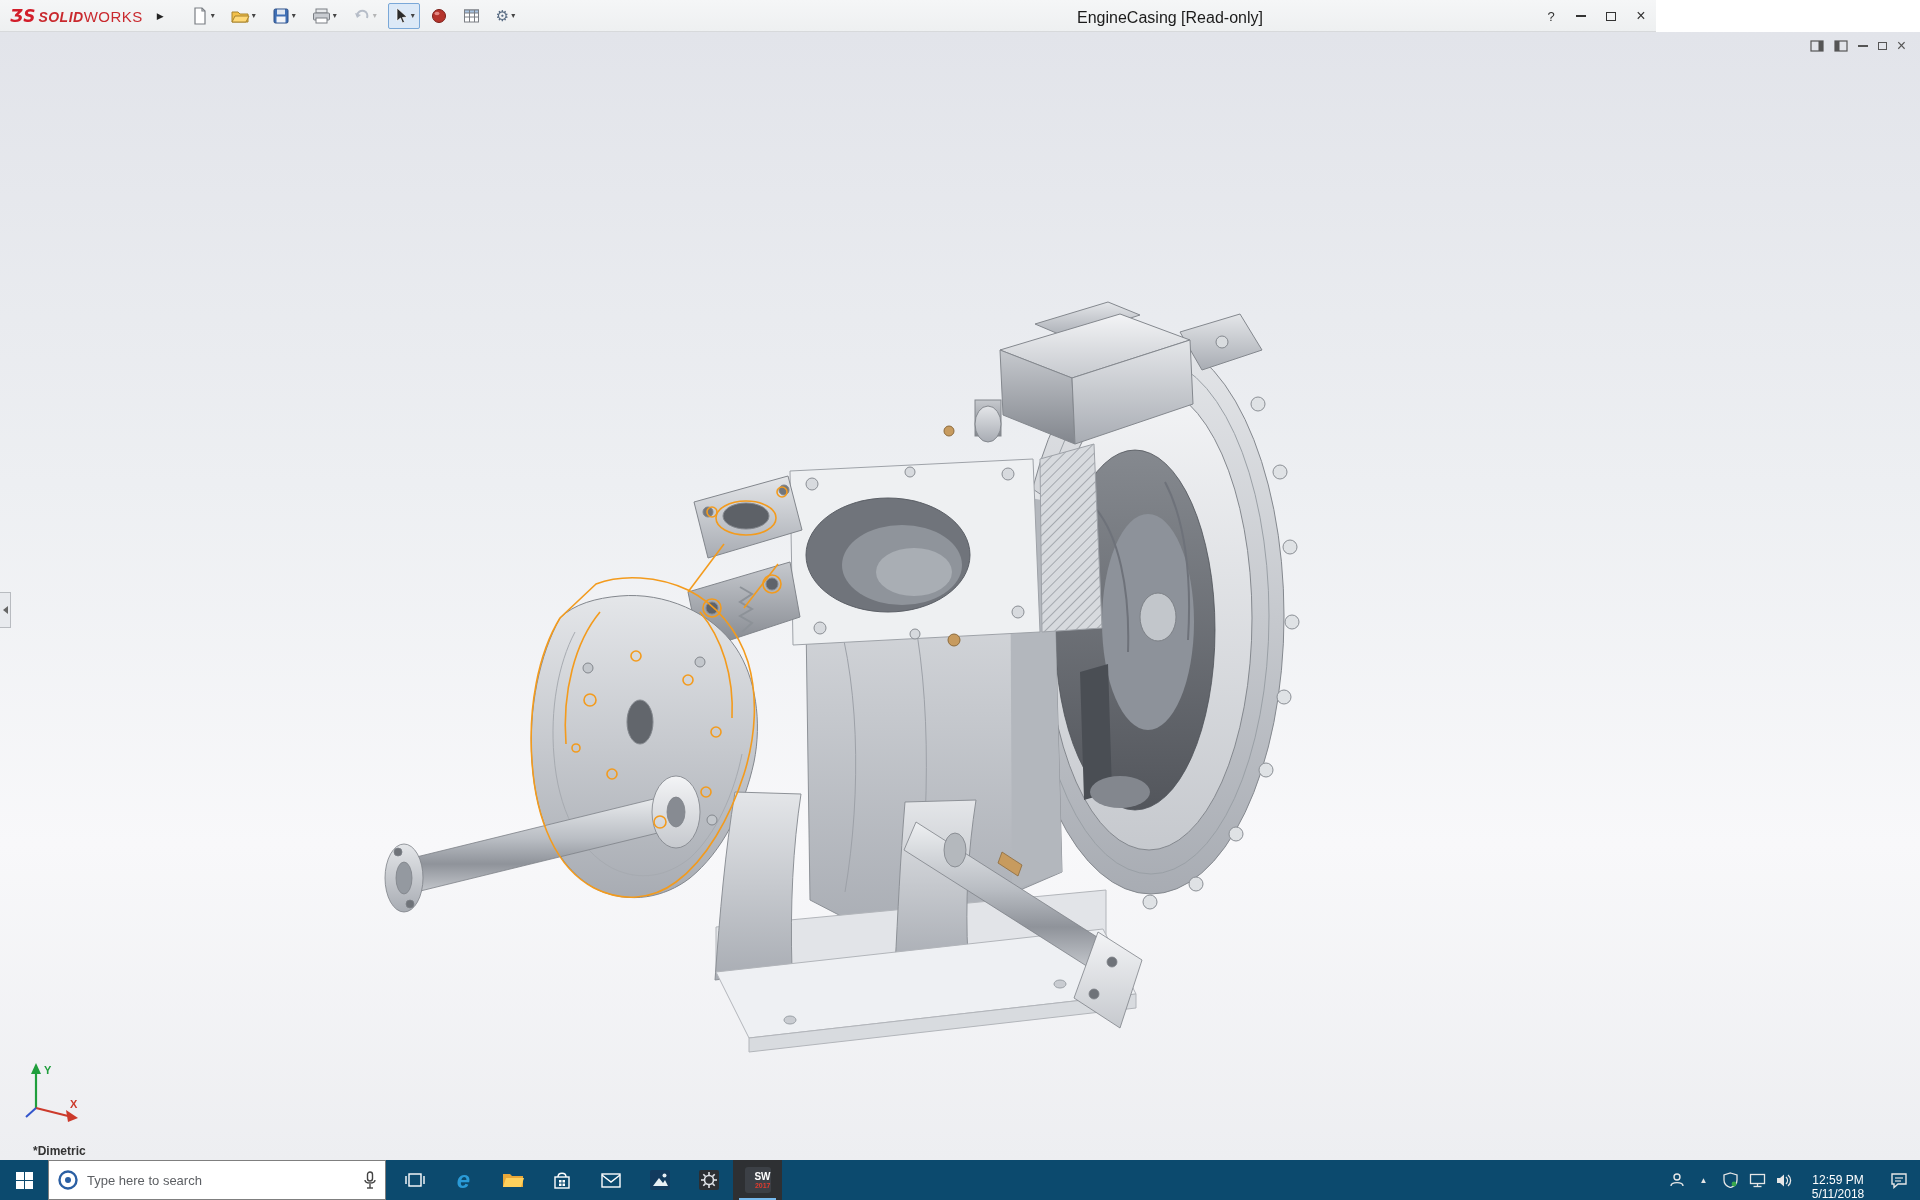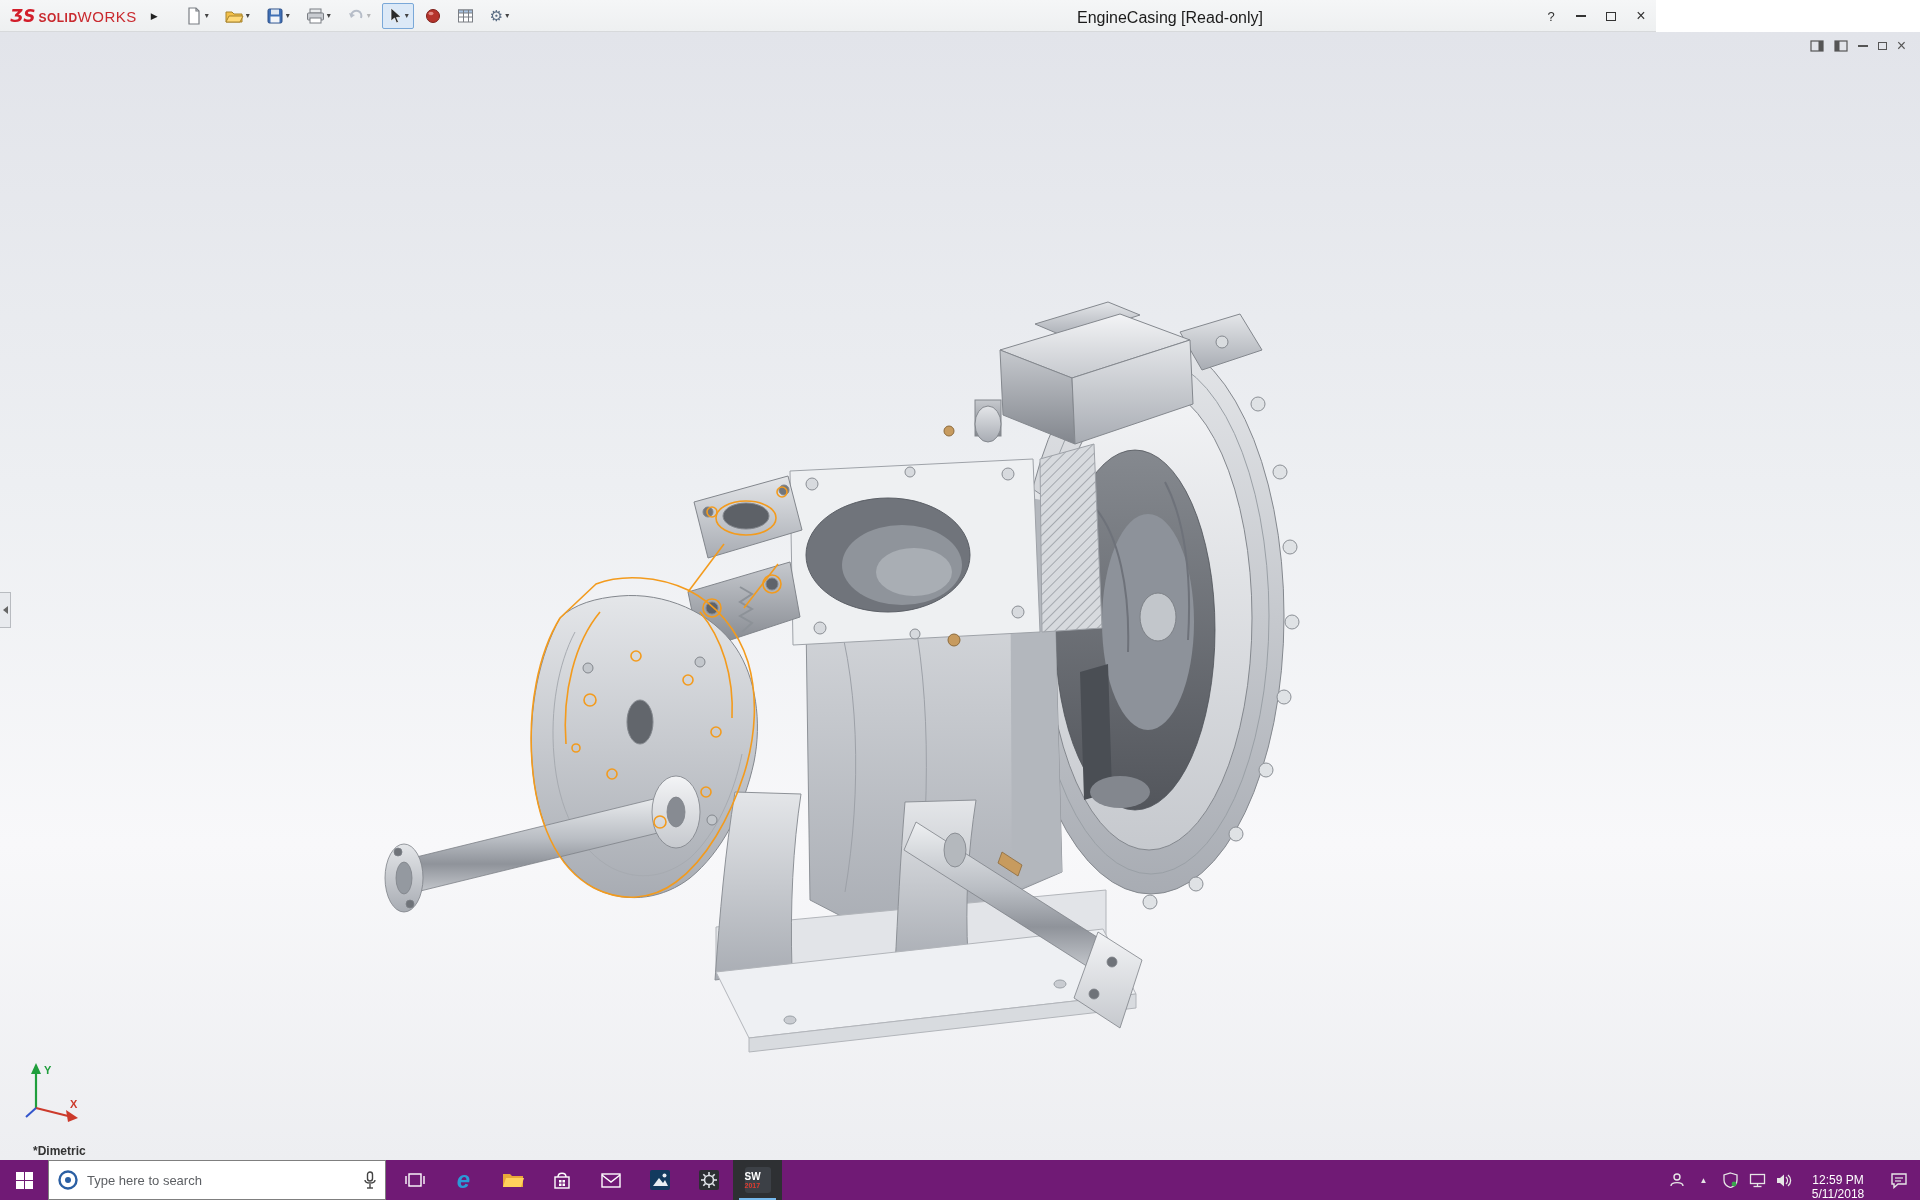--- a/index.html
+++ b/index.html
@@ -6,21 +6,21 @@
   html,body { width:1920px; height:1200px; overflow:hidden;
     font-family:"Liberation Sans", sans-serif; background:#fff; }
 
   
   .titlebar { position:absolute; top:0; left:0; width:1656px; height:32px;
     background:linear-gradient(#f5f6f7,#eef0f1); border-bottom:1px solid #d7d9db;
     display:flex; align-items:center; }
   .brand { display:flex; align-items:baseline; margin-left:10px; white-space:nowrap; }
   .brand-mark { font-family:"DejaVu Sans", sans-serif; font-weight:bold; font-style:italic;
     color:#d21e2b; font-size:17px; margin-right:3px; }
-  .brand-bold { color:#c9292e; font-weight:bold; font-size:12px; letter-spacing:.5px; }
+  .brand-bold { color:#c9292e; font-weight:bold; font-size:14px; letter-spacing:.5px;font-style:italic; }
   .brand-light { color:#c9292e; font-weight:normal; font-size:15px; letter-spacing:.5px; }
   .flyout { margin-left:14px; font-size:9px; color:#222; }
   .tools { display:flex; align-items:center; margin-left:22px; }
   .tbtn { height:26px; display:flex; align-items:center; padding:0 4px; margin-right:6px;
     border:1px solid transparent; border-radius:2px; }
   .tbtn.active { border-color:#7aa8d8; background:#dce9f7; }
   .tbtn.disabled { opacity:.35; }
   .dd { font-size:8px; color:#444; margin-left:2px; }
   .gear-glyph { font-family:"DejaVu Sans", sans-serif; font-size:15px; color:#5a6d84; }
   .win-title { position:absolute; left:1000px; width:340px; text-align:center;
@@ -42,35 +42,35 @@
   .fm-tab { position:absolute; left:0; top:560px; width:11px; height:36px;
     background:#e8eaee; border:1px solid #b8bbc0; border-left:none; display:flex;
     align-items:center; justify-content:center; }
   .fm-arrow { width:0; height:0; border-top:4px solid transparent; border-bottom:4px solid transparent;
     border-right:5px solid #666; }
   .orient-label { position:absolute; left:16px; bottom:2px; font-size:12px; font-weight:bold; color:#333;margin-left:17px; }
   .triad { position:absolute; left:18px; bottom:34px; }
 
   
   .taskbar { position:absolute; bottom:0; left:0; width:1920px; height:40px;
-    background:#701a75; display:flex; align-items:stretch; }
+    background:#0c4a6e; display:flex; align-items:stretch; }
   .startbtn { width:48px; display:flex; align-items:center; justify-content:center; }
   .searchbox { width:338px; background:#ffffff; border:1px solid #7f7f7f; display:flex;
     align-items:center; padding:0 8px; }
   .searchbox input { flex:1; border:none; outline:none; font-size:13px; color:#333;
     font-family:"Liberation Sans", sans-serif; background:transparent; margin-left:8px; }
   .searchbox input::placeholder { color:#5c5f63; opacity:1; }
   .apps { display:flex; margin-left:4px; }
   .app { width:49px; display:flex; align-items:center; justify-content:center; position:relative; }
   .app.active { background:#2e3033; }
   .app.active::after { content:""; position:absolute; left:6px; right:6px; bottom:0;
     height:2px; background:#76b9ed; }
   .edge-glyph { color:#2a9bd8; font-weight:bold; font-size:24px; font-style:italic; }
   .sw-tile { width:26px; height:26px; background:#3c4046; border-radius:3px; display:flex;
-    flex-direction:column; align-items:flex-start; justify-content:center; }
+    flex-direction:column; align-items:flex-end; justify-content:center; }
   .sw-tile .l1 { color:#fff; font-weight:bold; font-size:10px; line-height:11px; }
   .sw-tile .l2 { color:#e23b2e; font-weight:bold; font-size:7px; line-height:8px; }
   .tray { margin-left:auto; display:flex; align-items:center; }
   .trayic { width:27px; height:40px; display:flex; align-items:center; justify-content:center; }
   .caret { color:#e6e6e6; font-size:8px; }
   .clock { width:80px; text-align:center; color:#fff; font-size:12px; line-height:14px;margin-top:14px; }
 </style>
 </head>
 <body>
 

